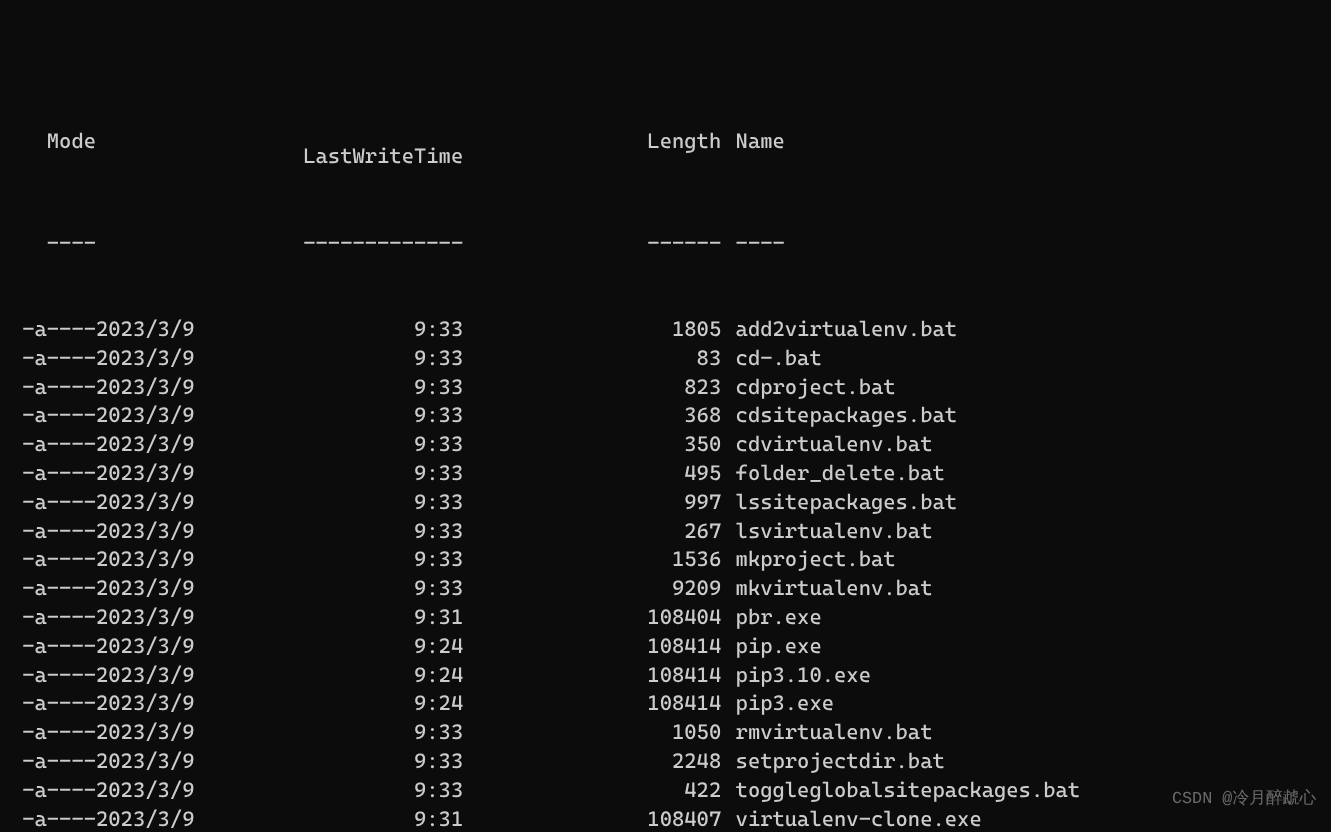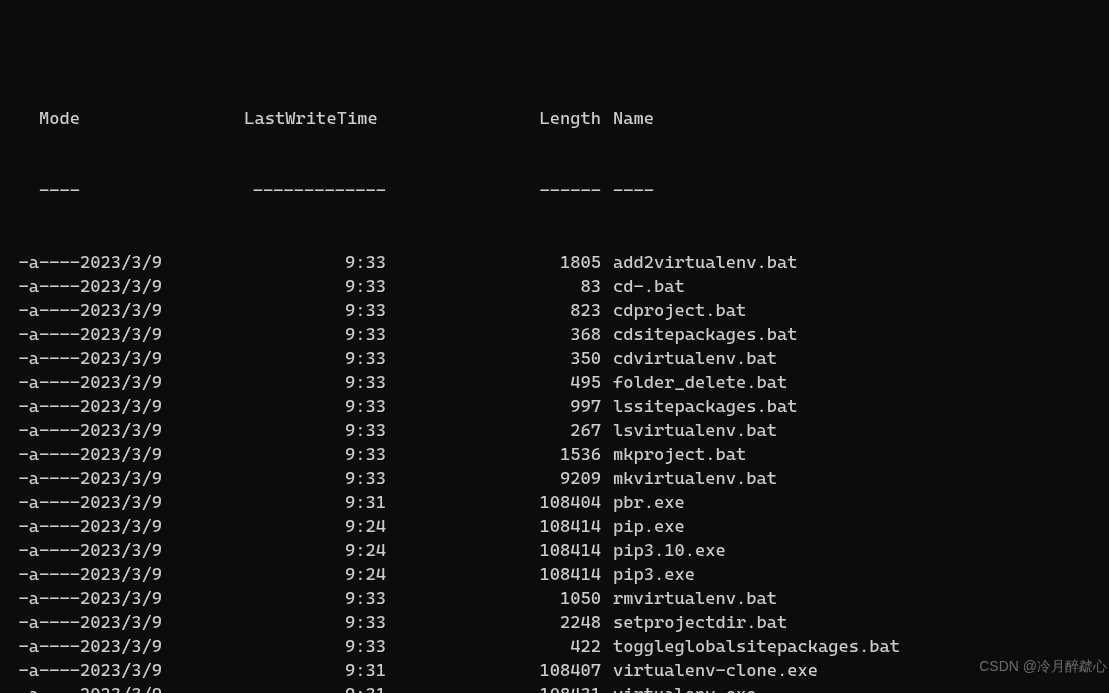--- a/index.html
+++ b/index.html
@@ -45,37 +45,37 @@
     }
     .header {
       color: #cccccc;
     }
     .divider {
       color: #cccccc;
     }
     .watermark {
       position: absolute;
       bottom: 15px;
-      right: 2px;
+      right: 12px;
       font-size: 14px;
       color: rgba(200, 200, 200, 0.5);
-      font-family: Liberation Sans, sans-serif;
+      font-family: Liberation Mono, monospace;
       white-space: nowrap;
       margin-top: 24px;
     }
   </style>
 </head>
 <body>
 
 
 
 <div class="row header">
   <div class="mode-col">Mode</div>
   <div class="date-col"></div>
-  <div class="time-col" style="text-align:center;padding-left:-0px;"><span style="margin-left:-62px;">LastWriteTime</span></div>
+  <div class="time-col" style="text-align:right;padding-left:-0px;margin-top:13px;"><span style="margin-left:-62px;">LastWriteTime</span></div>
   <div class="length-col">Length</div>
   <div class="name-col">Name</div>
 </div>
 
 <div class="row divider">
   <div class="mode-col">----</div>
   <div class="date-col"></div>
   <div class="time-col"><span style="margin-left:-62px;">-------------</span></div>
   <div class="length-col">------</div>
   <div class="name-col">----</div>

